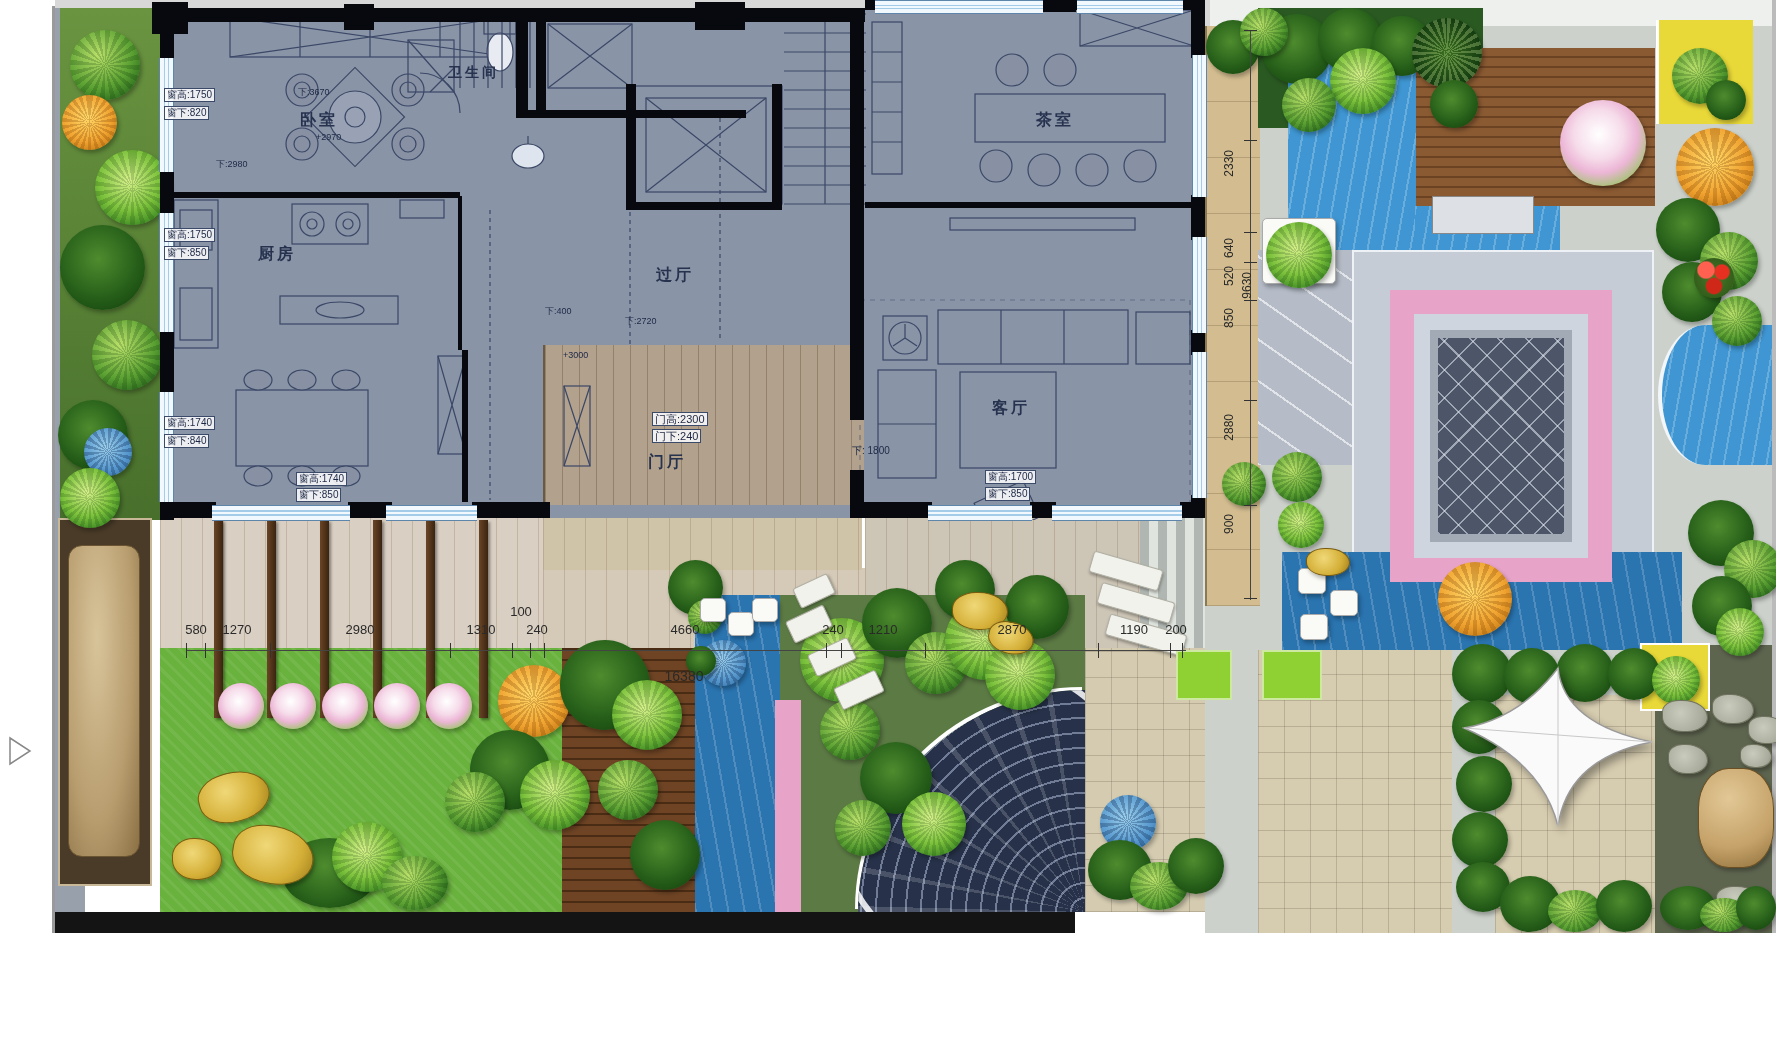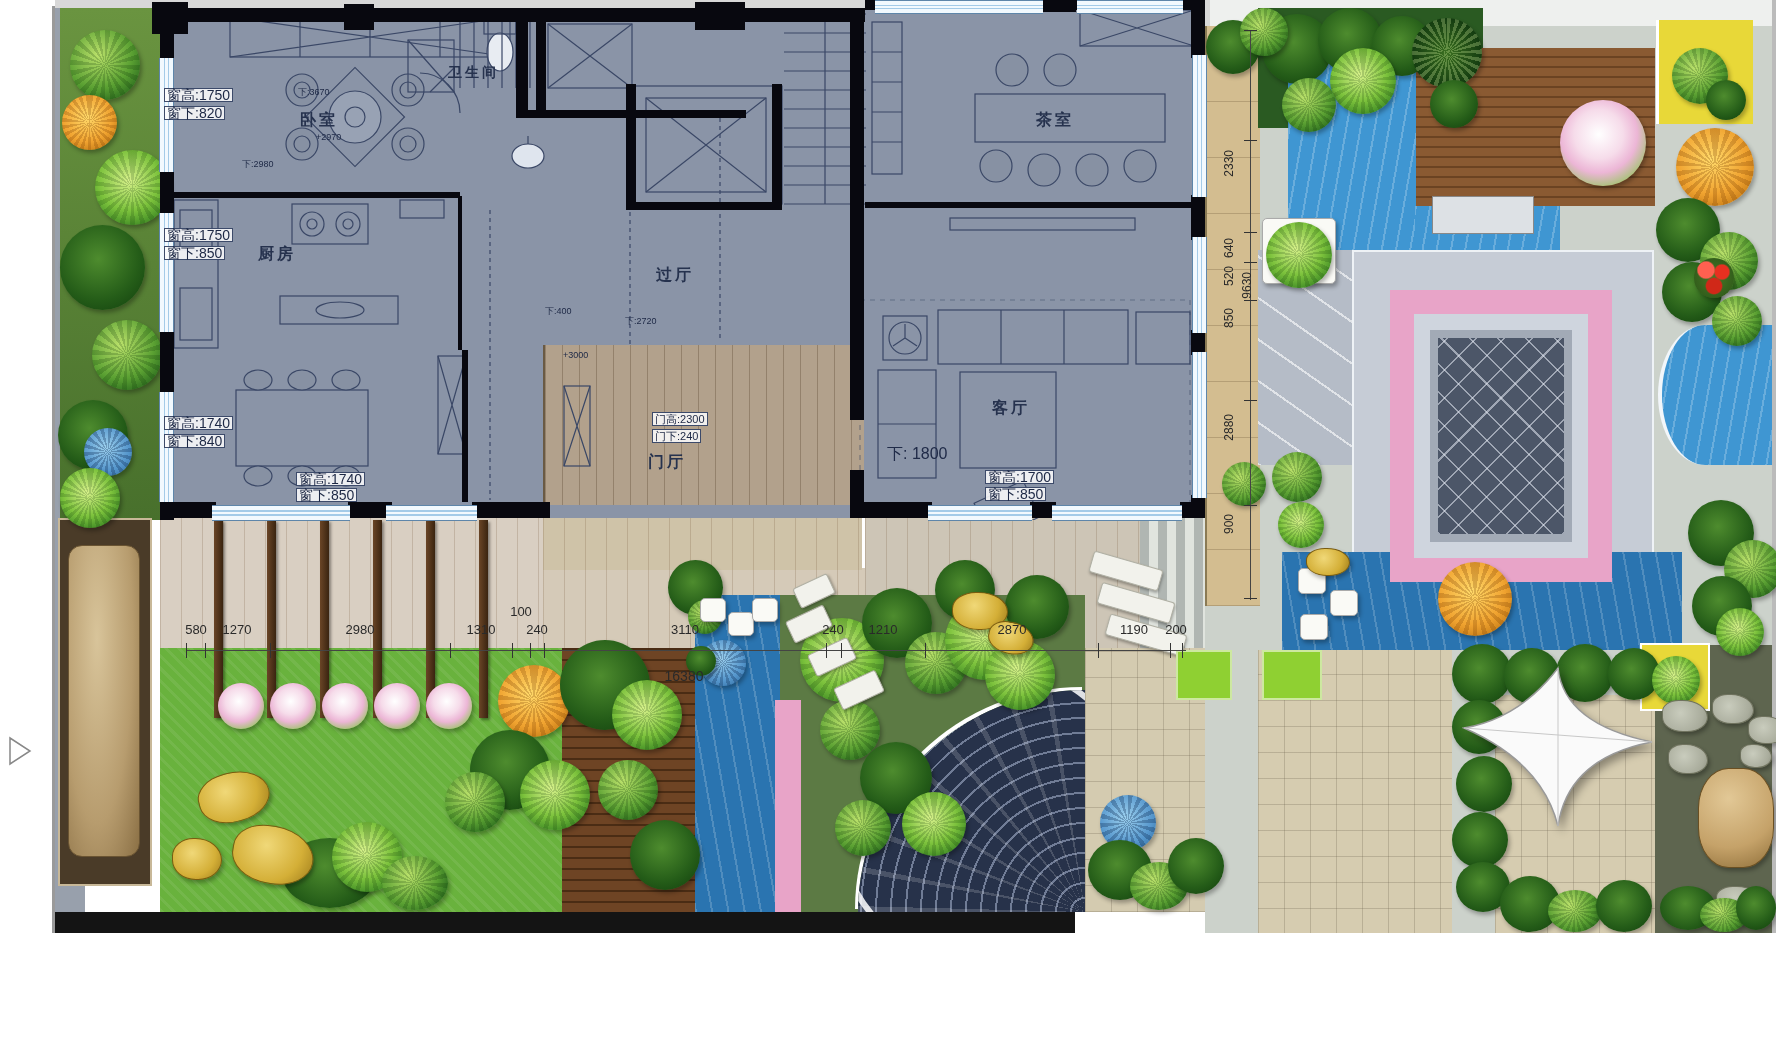--- a/index.html
+++ b/index.html
@@ -1,20 +1,20 @@
 <!DOCTYPE html>
 <html><head>
 <meta charset="utf-8">
 <style>
   html,body{margin:0;padding:0;background:#fff}
   .canvas{position:relative;width:1776px;height:1041px;overflow:hidden;background:#fff;font-family:"Liberation Sans",sans-serif}
   .abs{position:absolute}
   .lbl{position:absolute;font-family:"Liberation Sans",sans-serif;color:#1c2744;white-space:nowrap;z-index:30}
   .room{font-size:16px;letter-spacing:3px;font-weight:bold;color:#26324e}
-  .ann{font-size:14px;line-height:12px}
+  .ann{font-size:10px;line-height:12px}
   .annbox{background:rgba(250,250,252,.88);border:1px solid #3c4a6a;padding:0 2px}
   .mark{font-size:9px;color:#202b48}
   .dim{position:absolute;font-size:13px;color:#2a2a2a;z-index:32;transform:translateX(-50%)}
   .dimv{position:absolute;font-size:12px;color:#2a2a2a;writing-mode:vertical-rl;transform:rotate(180deg);z-index:32}
   .vlines{background-image:repeating-linear-gradient(90deg,rgba(115,85,55,.22) 0 1px,transparent 1px 21px)}
   .grid{background-image:repeating-linear-gradient(90deg,rgba(110,100,80,.28) 0 1px,transparent 1px 26px),repeating-linear-gradient(0deg,rgba(110,100,80,.28) 0 1px,transparent 1px 26px)}
   .planksH{background-image:repeating-linear-gradient(0deg,#8a5a32 0 8px,#6b4322 8px 10px)}
   .planksD{background-image:repeating-linear-gradient(0deg,#6e4424 0 9px,#4a2c14 9px 11px)}
   .water{background-color:#3f96d2;background-image:repeating-linear-gradient(100deg,rgba(255,255,255,.22) 0 2px,transparent 2px 14px)}
   .waterD{background-color:#2a74b0;background-image:repeating-linear-gradient(80deg,rgba(255,255,255,.18) 0 2px,transparent 2px 16px)}
@@ -191,44 +191,44 @@
   <div class="lbl room" style="left:258px;top:244px">厨房</div>
   <div class="lbl room" style="left:656px;top:265px">过厅</div>
   <div class="lbl room" style="left:648px;top:452px">门厅</div>
   <div class="lbl room" style="left:1036px;top:110px">茶室</div>
   <div class="lbl room" style="left:992px;top:398px">客厅</div>
 
   <div class="lbl ann annbox" style="left:164px;top:88px">窗高:1750</div>
   <div class="lbl ann annbox" style="left:164px;top:106px">窗下:820</div>
   <div class="lbl mark" style="left:298px;top:86px">下:3670</div>
   <div class="lbl mark" style="left:316px;top:132px">+2970</div>
-  <div class="lbl mark" style="left:242px;top:158px">下:2980</div>
+  <div class="lbl mark" style="left:216px;top:158px">下:2980</div>
   <div class="lbl ann annbox" style="left:164px;top:228px">窗高:1750</div>
   <div class="lbl ann annbox" style="left:164px;top:246px">窗下:850</div>
   <div class="lbl ann annbox" style="left:164px;top:416px">窗高:1740</div>
   <div class="lbl ann annbox" style="left:164px;top:434px">窗下:840</div>
   <div class="lbl ann annbox" style="left:296px;top:472px">窗高:1740</div>
   <div class="lbl ann annbox" style="left:296px;top:488px">窗下:850</div>
   <div class="lbl mark" style="left:545px;top:305px">下:400</div>
   <div class="lbl mark" style="left:625px;top:315px">下:2720</div>
   <div class="lbl mark" style="left:563px;top:350px">+3000</div>
   <div class="lbl ann annbox" style="left:652px;top:412px;font-size:11px">门高:2300</div>
   <div class="lbl ann annbox" style="left:652px;top:429px;font-size:11px">门下:240</div>
-  <div class="lbl mark" style="left:887px;top:444px;font-size:16px">下: 1800</div>
+  <div class="lbl mark" style="left:852px;top:444px;font-size:10px">下: 1800</div>
   <div class="lbl ann annbox" style="left:985px;top:470px">窗高:1700</div>
   <div class="lbl ann annbox" style="left:985px;top:487px">窗下:850</div>
 
   <div class="abs" style="left:186px;top:650px;width:1000px;height:1px;background:#444;z-index:31"></div>
   <div class="dim" style="left:196px;top:622px">580</div>
   <div class="dim" style="left:237px;top:622px">1270</div>
   <div class="dim" style="left:360px;top:622px">2980</div>
   <div class="dim" style="left:481px;top:622px">1310</div>
   <div class="dim" style="left:521px;top:604px">100</div>
   <div class="dim" style="left:537px;top:622px">240</div>
-  <div class="dim" style="left:685px;top:622px">3110</div>
+  <div class="dim" style="left:685px;top:622px">4660</div>
   <div class="dim" style="left:833px;top:622px">240</div>
   <div class="dim" style="left:883px;top:622px">1210</div>
   <div class="dim" style="left:1012px;top:622px">2870</div>
   <div class="dim" style="left:1134px;top:622px">1190</div>
   <div class="dim" style="left:1176px;top:622px">200</div>
   <div class="dim" style="left:684px;top:668px;font-size:14px">16380</div>
 
   <div class="abs" style="left:1250px;top:30px;width:1px;height:570px;background:#444;z-index:31"></div>
   <div class="dimv" style="left:1222px;top:150px">2330</div>
   <div class="dimv" style="left:1222px;top:238px">640</div>

